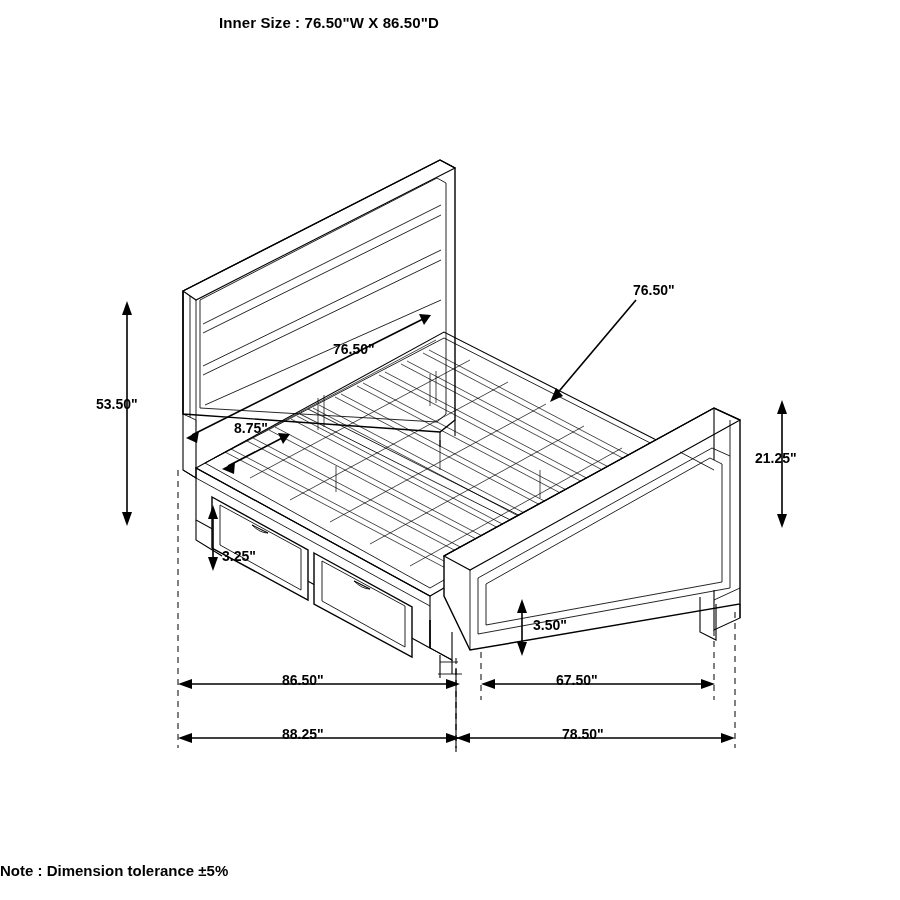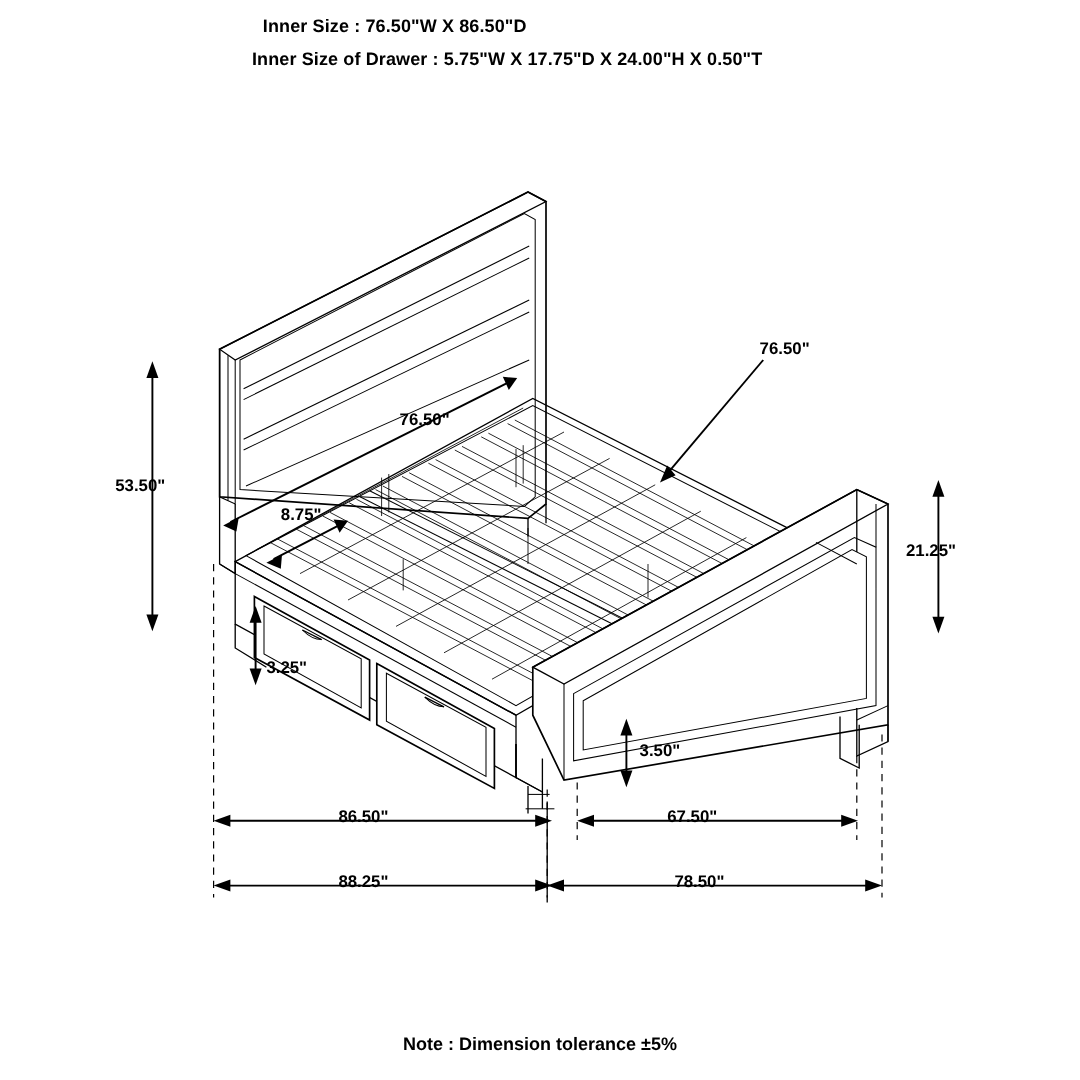--- a/index.html
+++ b/index.html
@@ -22,21 +22,20 @@
     font-size: 15px;
     letter-spacing: .1px;
     white-space: nowrap;
   }
   #hdr1 { left: 219px; top: 14px; }
   #hdr2 { left: 210px; top: 41px; }
   #note {
     position: absolute;
     left: 0; right: 0;
     top: 862px;
-    text-align: center;
     font-weight: bold;
     font-size: 15px;
   }
   .dim {
     position: absolute;
     font-weight: bold;
     font-size: 14px;
     white-space: nowrap;
   }
   svg.draw {
@@ -52,21 +51,20 @@
   .arr { stroke: #000; stroke-width: 1.6; fill: none; }
   .fillblk { fill: #000; }
   .whb { fill: #ffffff; stroke: #000; stroke-width: 1.4; }
 </style>
 </head>
 <body>
 
 <div id="page">
 
   <div class="hdr" id="hdr1">Inner Size : 76.50"W X 86.50"D</div>
-  <div class="hdr" id="hdr2">Inner Size of Drawer : 5.75"W X 17.75"D X 24.00"H X 0.50"T</div>
 
   <svg class="draw" viewBox="0 0 900 900">
 
     <path class="whb" d="M183,291 L440,160 L455,168 L455,420 L440,432 L183,414 Z"></path>
 
     <path class="ln" d="M183,291 L440,160 L455,168 L196,300 Z"></path>
     <path class="lnt" d="M196,300 L196,420 L183,414 L183,291"></path>
 
     <path class="lnt" d="M200,300 L437,178 L446,183 L446,414 L437,422 L200,408 Z"></path>
 

